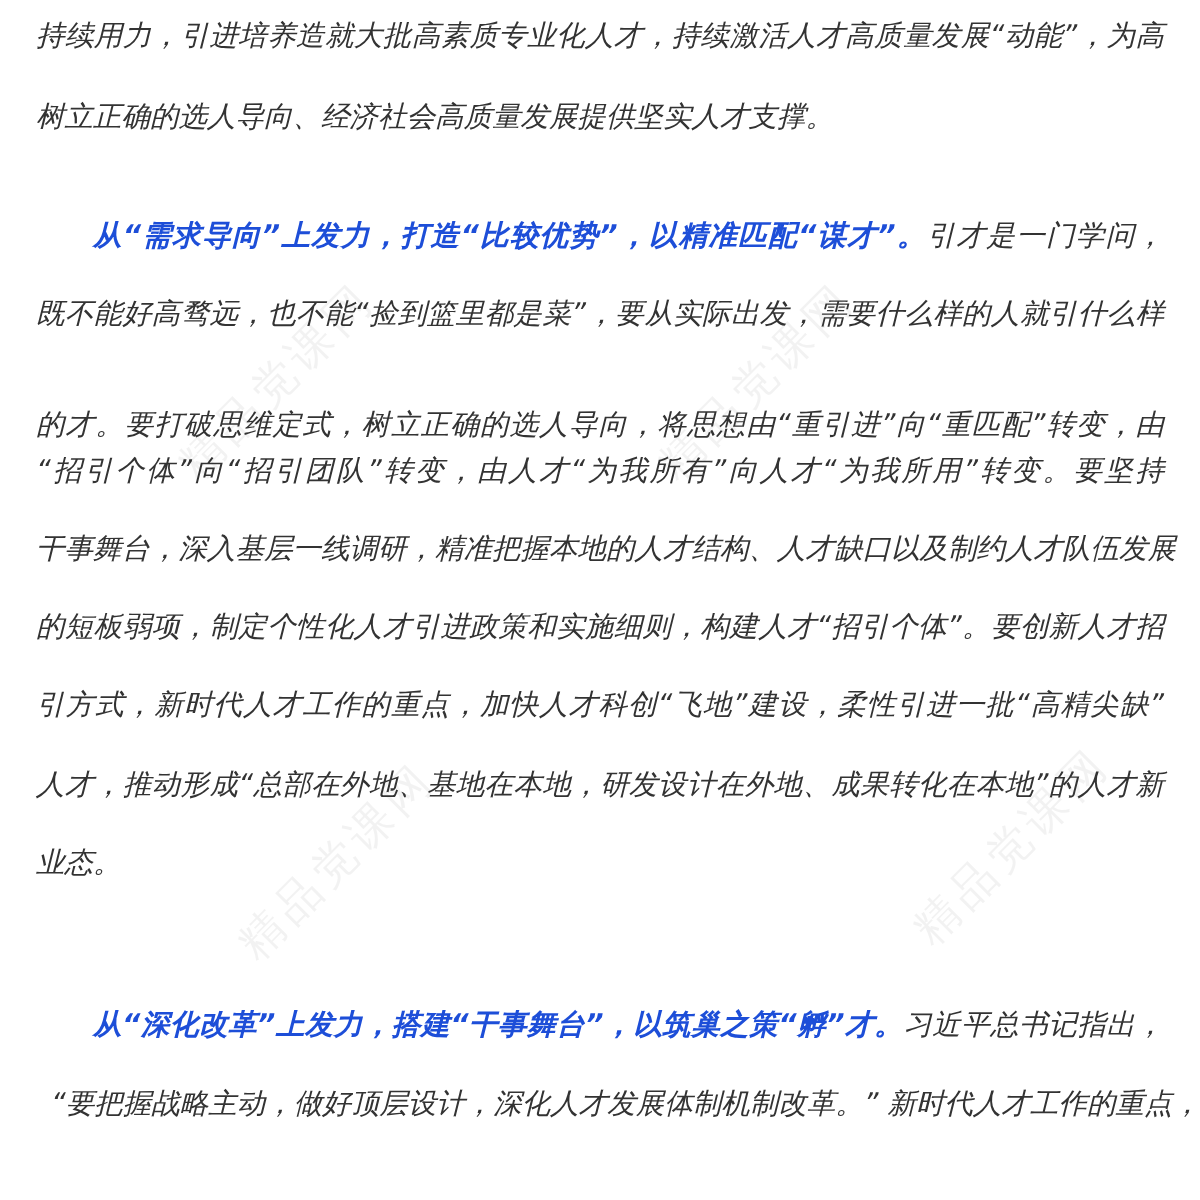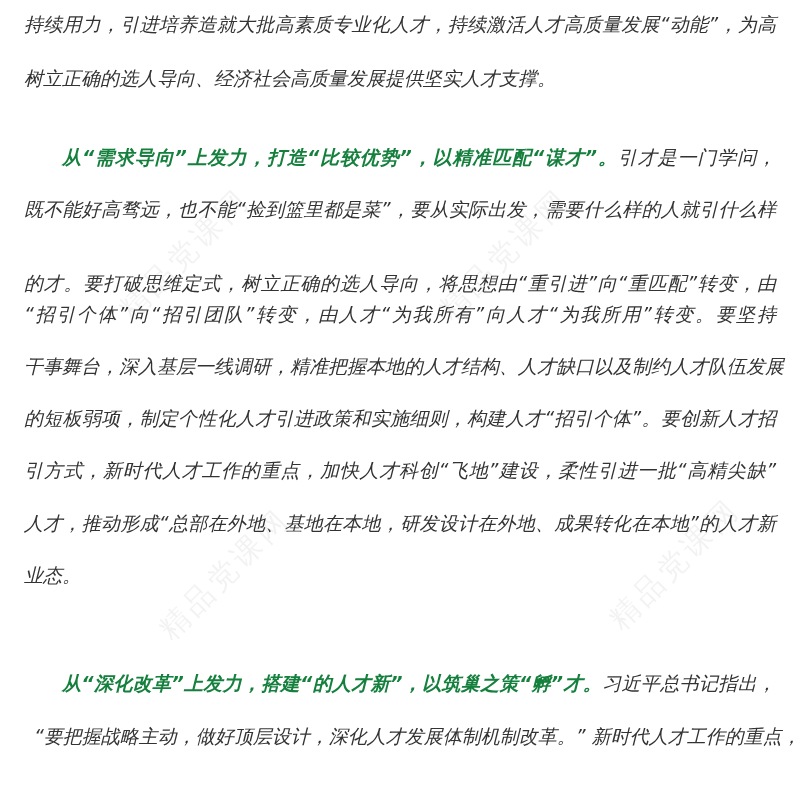--- a/index.html
+++ b/index.html
@@ -39,21 +39,21 @@
   .line.indent {
     left: 62px;
     width: 714px;
   }
   .line.quote-start {
     left: 34px;
     width: 742px;
   }
   .bold {
     font-weight: bold;
-    color: #15803d;
+    color: #1d4ed8;
   }
   .watermark {
     position: absolute;
     font-size: 30px;
     color: rgba(0,0,0,0.05);
     transform: rotate(-45deg);
     transform-origin: left top;
     white-space: nowrap;
     pointer-events: none;
     letter-spacing: 4px;
@@ -84,18 +84,18 @@
     <div class="line quote-start" style="top:299px; left:24px; width:752px;">“招引个体”向“招引团队”转变，由人才“为我所有”向人才“为我所用”转变。要坚持</div>
     <div class="line" style="top:351px;">干事舞台，深入基层一线调研，精准把握本地的人才结构、人才缺口以及制约人才队伍发展</div>
     <div class="line" style="top:403px;">的短板弱项，制定个性化人才引进政策和实施细则，构建人才“招引个体”。要创新人才招</div>
     <div class="line" style="top:455px;">引方式，新时代人才工作的重点，加快人才科创“飞地”建设，柔性引进一批“高精尖缺”</div>
     <div class="line" style="top:508px;">人才，推动形成“总部在外地、基地在本地，研发设计在外地、成果转化在本地”的人才新</div>
     <div class="line last" style="top:560px;">业态。</div>
   </div>
 
   <div>
     <div class="line indent" style="top:668px;">
-      <span class="bold">从“深化改革”上发力，搭建“的人才新”，以筑巢之策“孵”才。</span><span>习近平总书记指出，</span>
+      <span class="bold">从“深化改革”上发力，搭建“干事舞台”，以筑巢之策“孵”才。</span><span>习近平总书记指出，</span>
     </div>
     <div class="line quote-start" style="top:721px;">“要把握战略主动，做好顶层设计，深化人才发展体制机制改革。” 新时代人才工作的重点，</div>
   </div>
 
 </div>
 
 </body></html>

